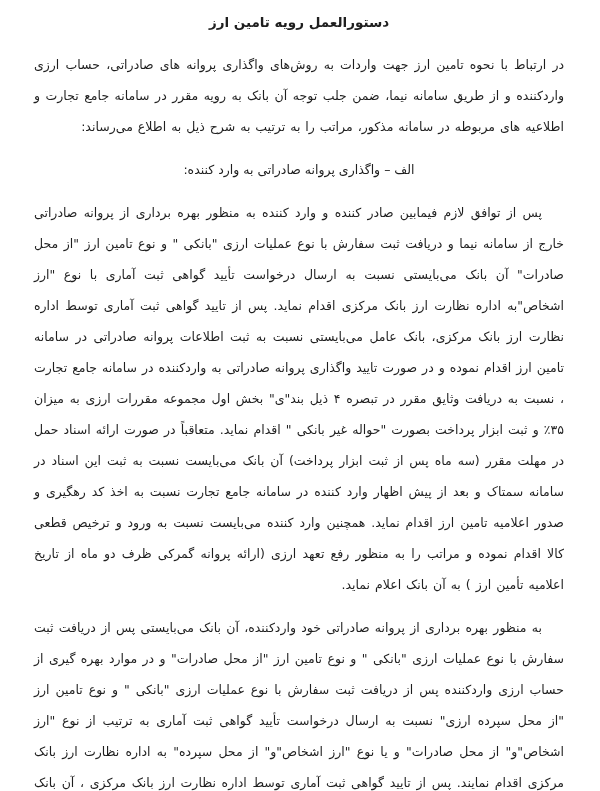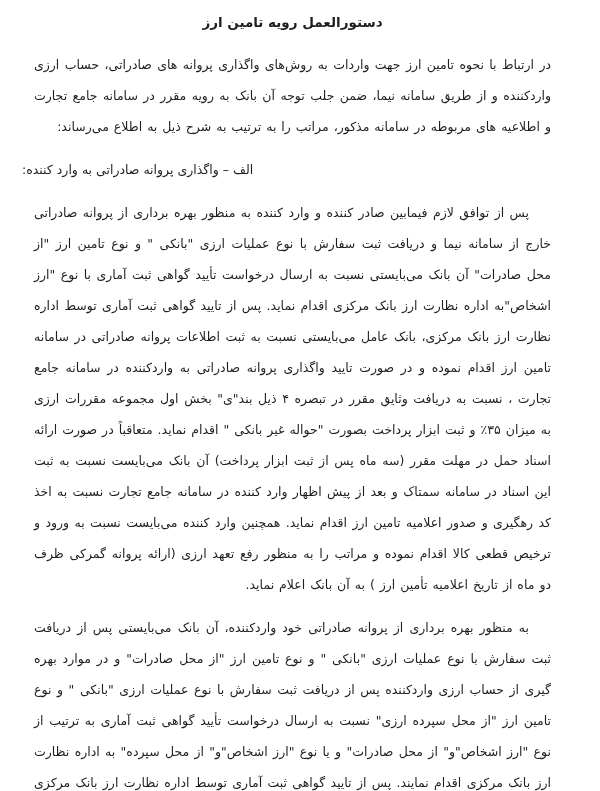--- a/index.html
+++ b/index.html
@@ -12,42 +12,42 @@
     height: 791px;
     overflow: hidden;
     font-family: "DejaVu Sans", sans-serif;
     color: #1f1f1f;
   }
   .page {
     direction: rtl;
     box-sizing: border-box;
     width: 600px;
     height: 791px;
-    padding: 7px 37px 0 22px;
+    padding: 7px 24px 0 22px;
     background: #ffffff;
   }
   .doc-title {
     font-size: 13.5px;
     font-weight: bold;
     text-align: center;
     line-height: 30px;
     margin: 0 0 9px 0;
   }
   .para {
     font-size: 12.5px;
     line-height: 31px;
     text-align: justify;
     text-justify: inter-word;
     margin: 12px;
     word-spacing: 1px;
   }
   .section-heading {
     font-size: 12.5px;
     line-height: 31px;
-    text-align: left;
+    text-align: center;
     margin: 4px 0 0 0;
   }
   .first-line-indent {
     text-indent: 22px;
   }
 </style>
 </head>
 <body>
 
 <div class="page">

